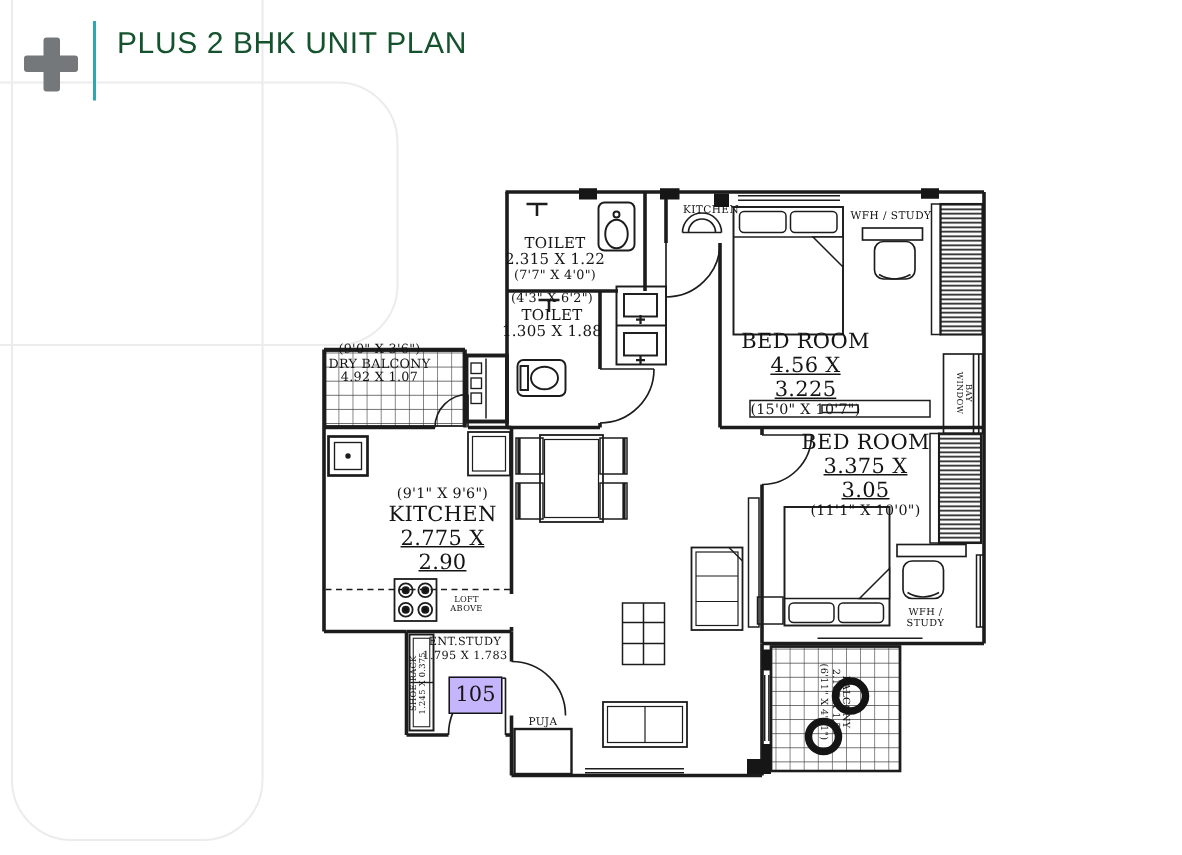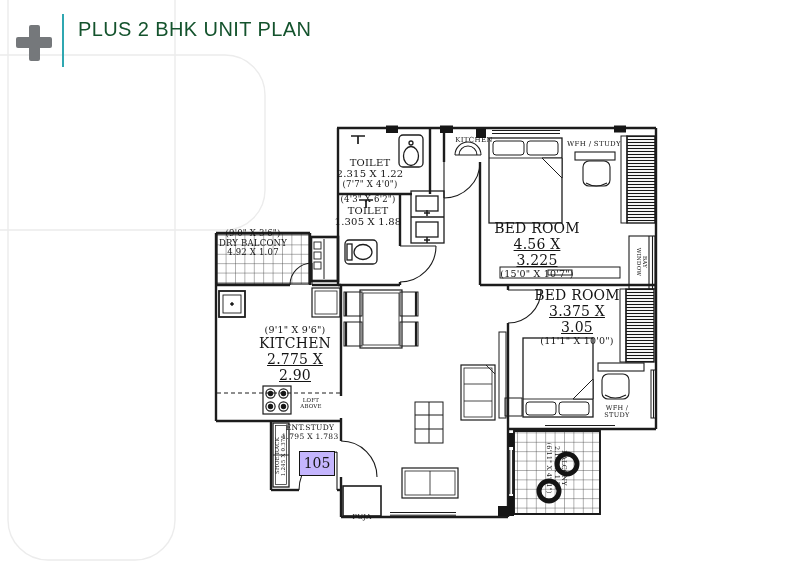--- a/index.html
+++ b/index.html
@@ -342,21 +342,21 @@
   </div>
 
   <div class="rl rotm90" style="left:250px;top:448px;width:62px;height:15px">
     <span class="l-xxs">SHOE RACK</span>
     <span class="l-xxs">1.245 X 0.375</span>
   </div>
 
   <div class="unit-box">105</div>
 
 
-  <div class="rl" style="left:342px;top:514px;width:40px">
+  <div class="rl" style="left:342px;top:478px;width:40px">
     <span class="l-xs">PUJA</span>
   </div>
 
   <div class="rl rot90" style="left:511px;top:454px;width:84px;height:28px">
     <span class="l-xxs" style="font-size:6.5px">BALCONY</span>
     <span class="l-xxs" style="font-size:6.5px">2.105 X 1.50</span>
     <span class="l-xxs" style="font-size:6.5px">(6'11" X 4'11")</span>
   </div>
 
 </div>

